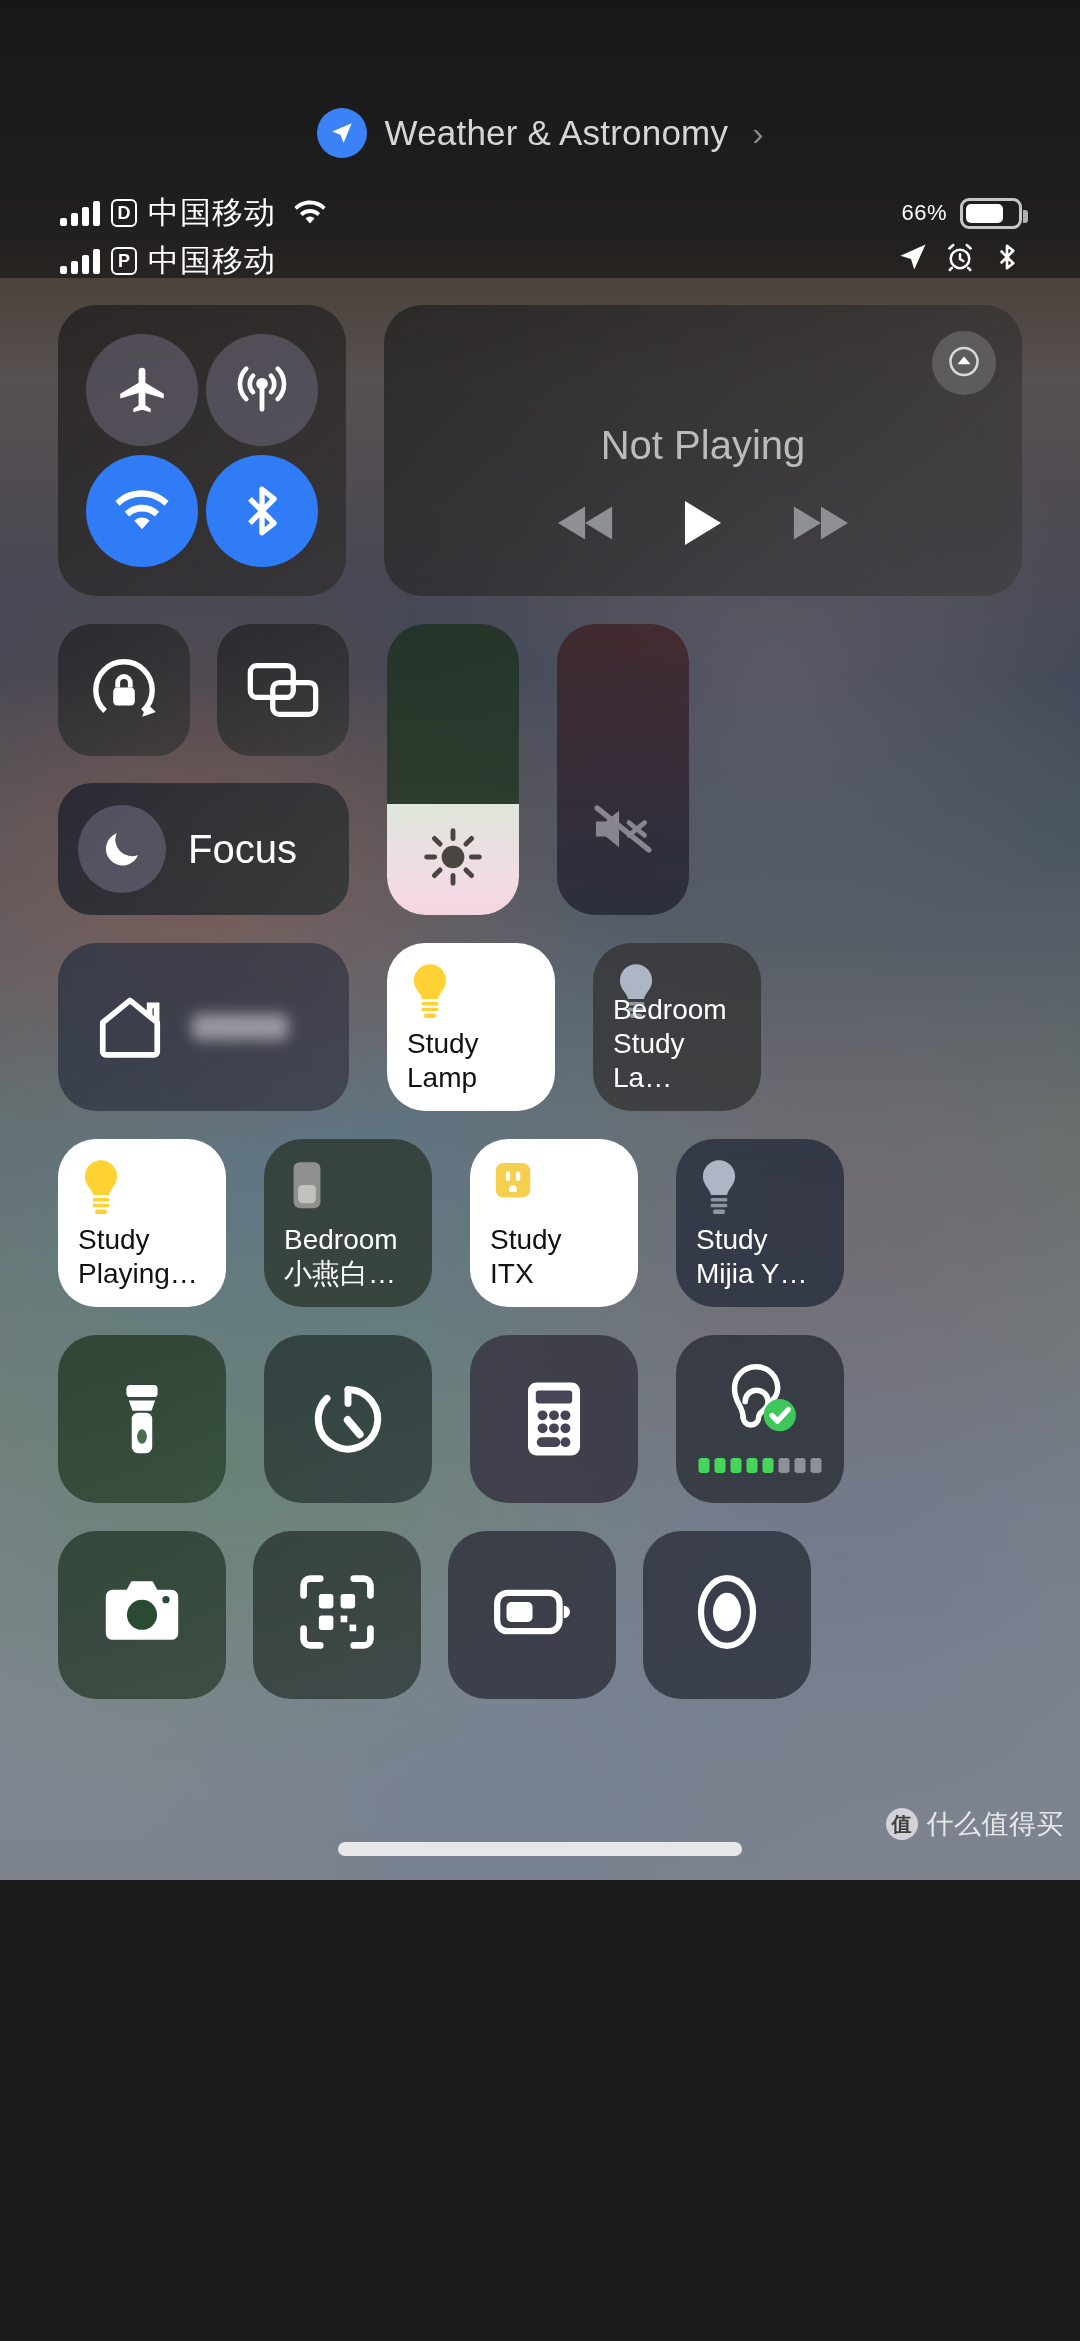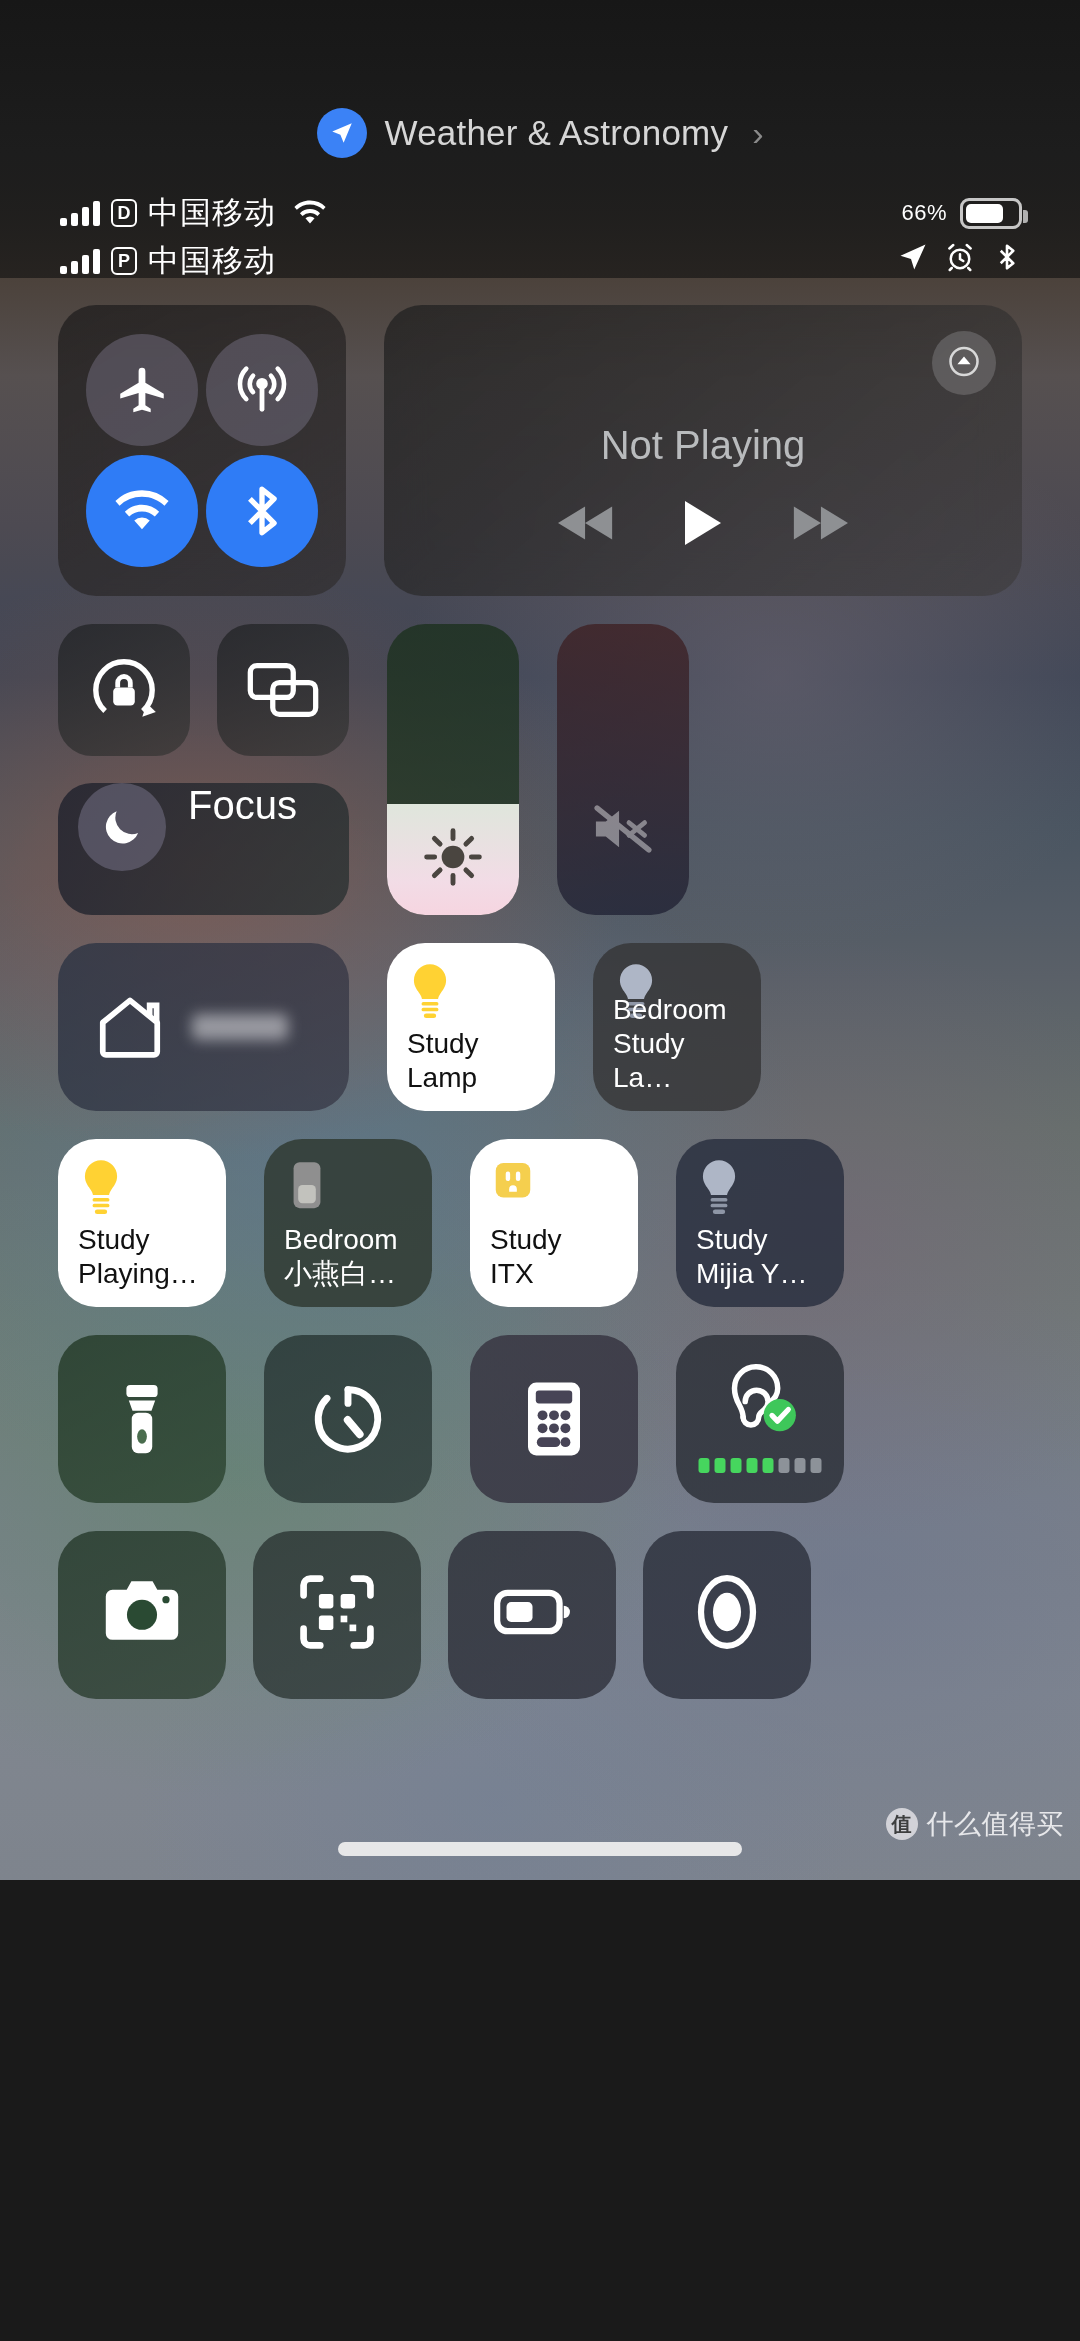--- a/index.html
+++ b/index.html
@@ -127,21 +127,21 @@
   
   #left-stack { width: 291px; }
   .sq-pair { display: flex; gap: 27px; margin-bottom: 27px; }
   .sq {
     width: 132px; height: 132px; border-radius: 34px;
     display: flex; align-items: center; justify-content: center;
     background: linear-gradient(150deg, rgba(30,32,34,.72), rgba(46,48,46,.60));
   }
   .sq svg { width: 72px; height: 72px; }
   #focus {
-    width: 291px; height: 132px; border-radius: 34px; display: flex; 
+    width: 291px; height: 132px; border-radius: 34px; display: flex; align-items: center;
     padding-left: 20px; gap: 22px;
     background: linear-gradient(110deg, rgba(30,32,44,.80), rgba(34,44,44,.70));
   }
   #focus .circ { width: 88px; height: 88px; background: rgba(108,105,125,.62); }
   #focus .circ svg { width: 46px; height: 46px; }
   #focus-label { font-size: 40px; color: #fff; }
 
   .slider {
     width: 132px; height: 291px; border-radius: 38px; position: relative; overflow: hidden;
   }

